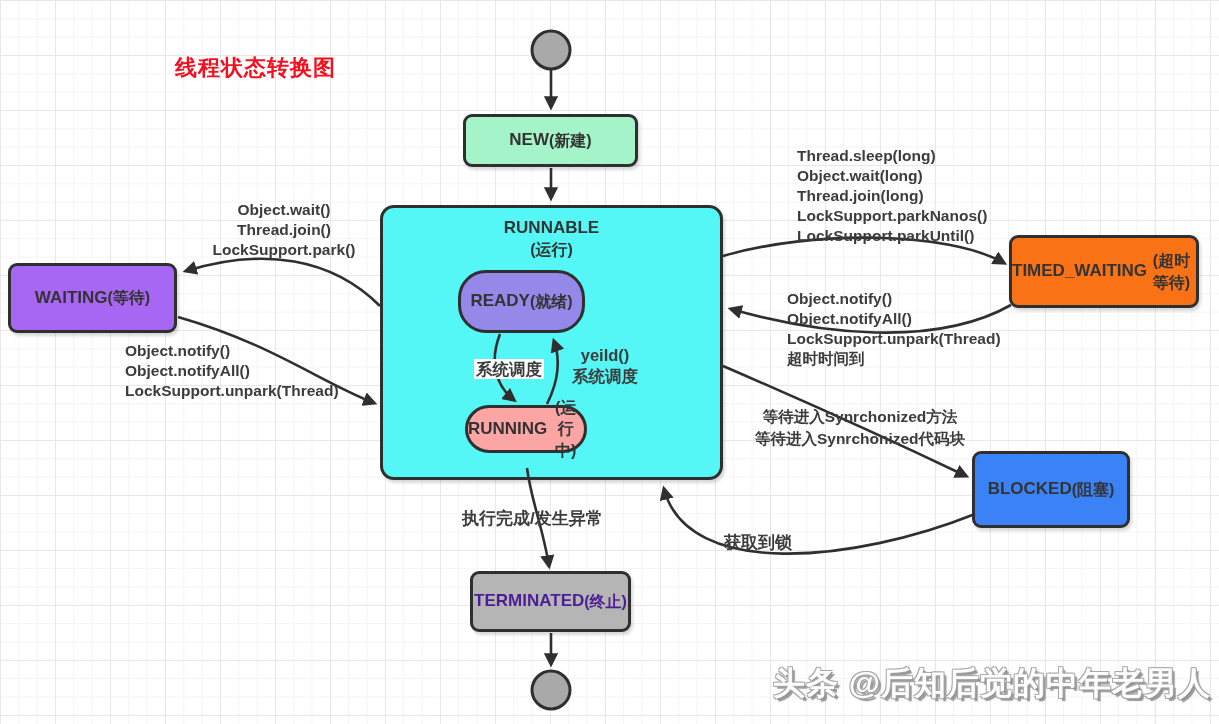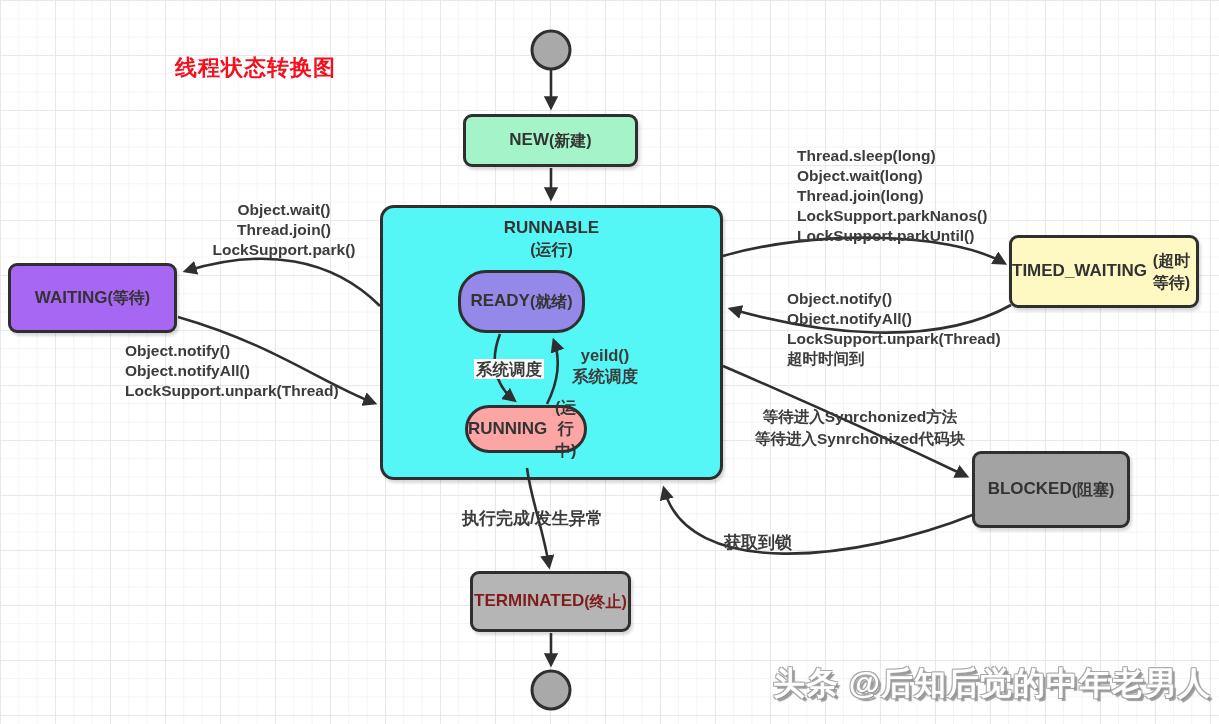--- a/index.html
+++ b/index.html
@@ -23,23 +23,23 @@
     z-index:1;
   }
   .node .t1{font-size:17px;}
   .node .t2{font-size:16px;}
   #node-new{left:463px;top:114px;width:175px;height:53px;background:#a5f4c9;}
   #node-runnable{left:380px;top:205px;width:343px;height:275px;background:#55f6f6;border-radius:14px;justify-content:flex-start;}
   #runnable-caption{position:absolute;top:9px;left:0;width:100%;}
   #node-ready{left:458px;top:270px;width:127px;height:63px;background:#9489e8;border-radius:28px;box-shadow:none;}
   #node-running{left:465px;top:405px;width:122px;height:48px;background:#fca5a5;border-radius:28px;box-shadow:none;}
   #node-waiting{left:8px;top:263px;width:169px;height:70px;background:#a767f2;}
-  #node-timed-waiting{left:1009px;top:235px;width:190px;height:73px;background:#fef9c3;}
-  #node-blocked{left:972px;top:451px;width:158px;height:77px;background:#a3a3a3;}
-  #node-terminated{left:470px;top:571px;width:161px;height:61px;background:#b5b5b5;color:#7f1d1d;}
+  #node-timed-waiting{left:1009px;top:235px;width:190px;height:73px;background:#f97316;}
+  #node-blocked{left:972px;top:451px;width:158px;height:77px;background:#3b82f6;}
+  #node-terminated{left:470px;top:571px;width:161px;height:61px;background:#b5b5b5;color:#4c1d95;}
   .inner{z-index:1;}
   #edges{position:absolute;left:0;top:0;width:1219px;height:724px;z-index:2;pointer-events:none;}
   .edge-label{
     position:absolute;z-index:3;font-weight:bold;color:#3c3c3c;
     font-size:15.5px;line-height:20px;white-space:nowrap;
   }
   #lbl-runnable-to-waiting{left:204px;top:200px;width:160px;text-align:center;}
   #lbl-waiting-to-runnable{left:125px;top:341px;}
   #lbl-runnable-to-timed{left:797px;top:146px;}
   #lbl-timed-to-runnable{left:787px;top:289px;}

